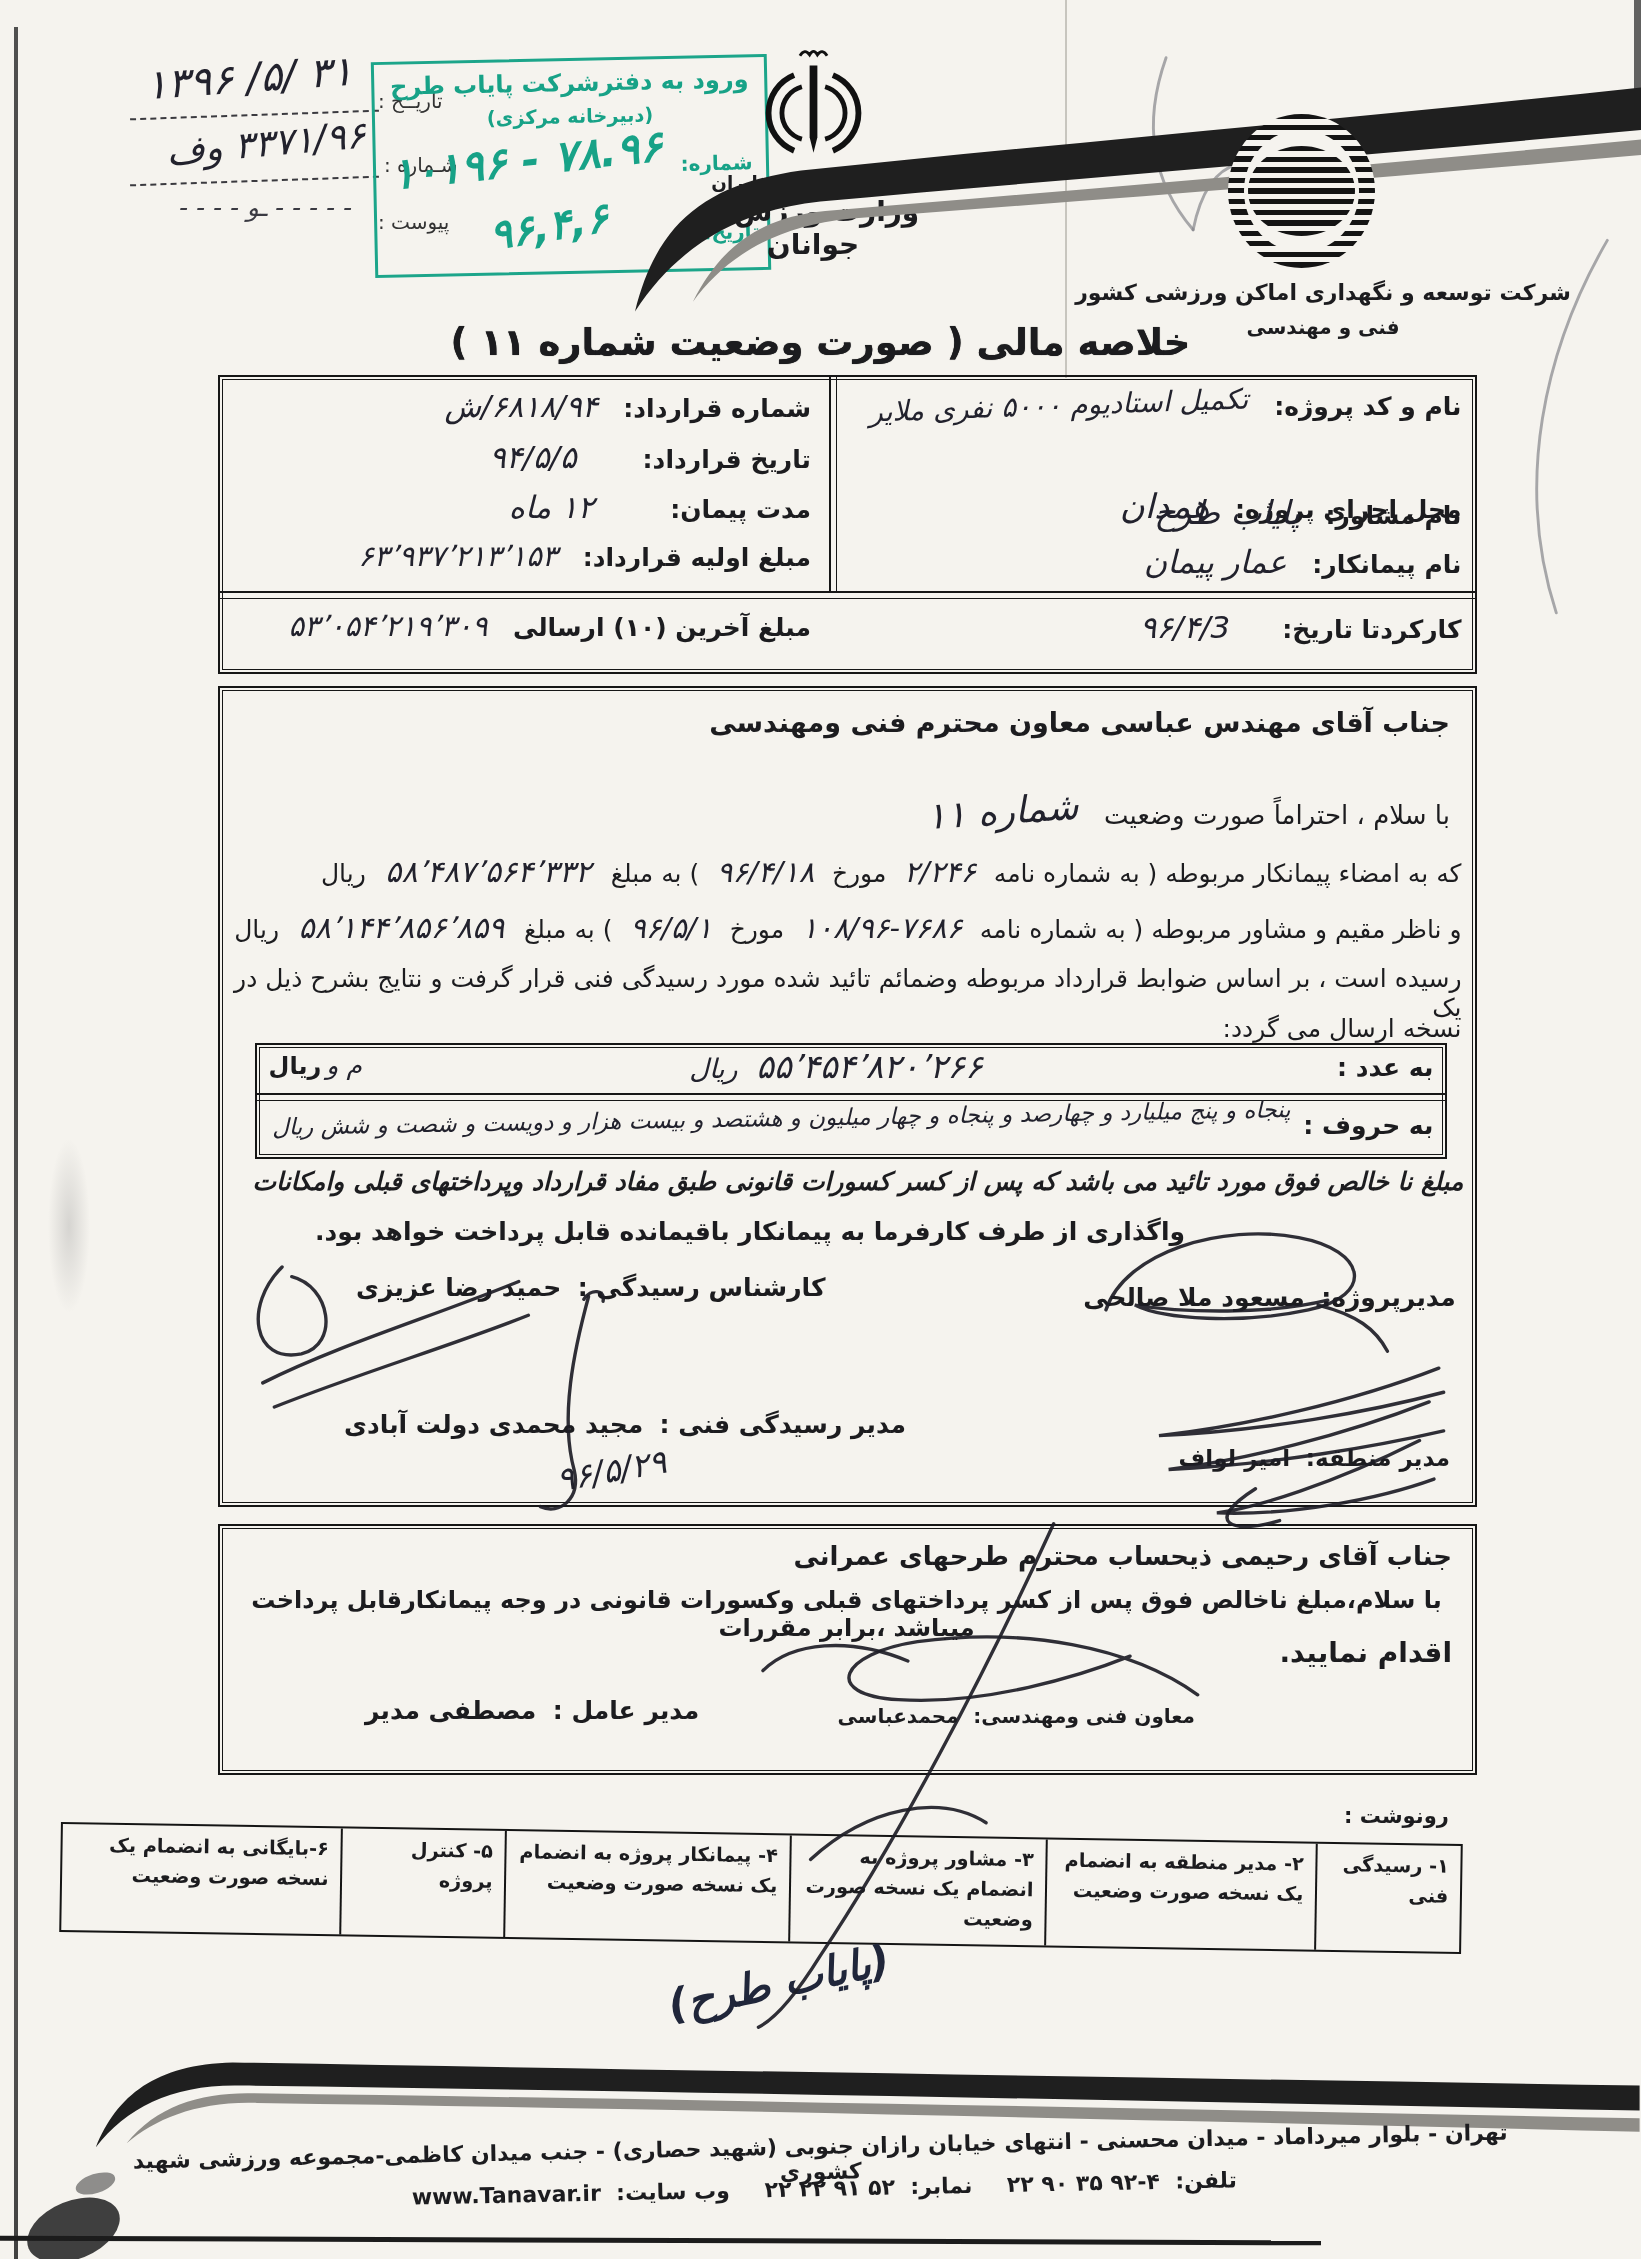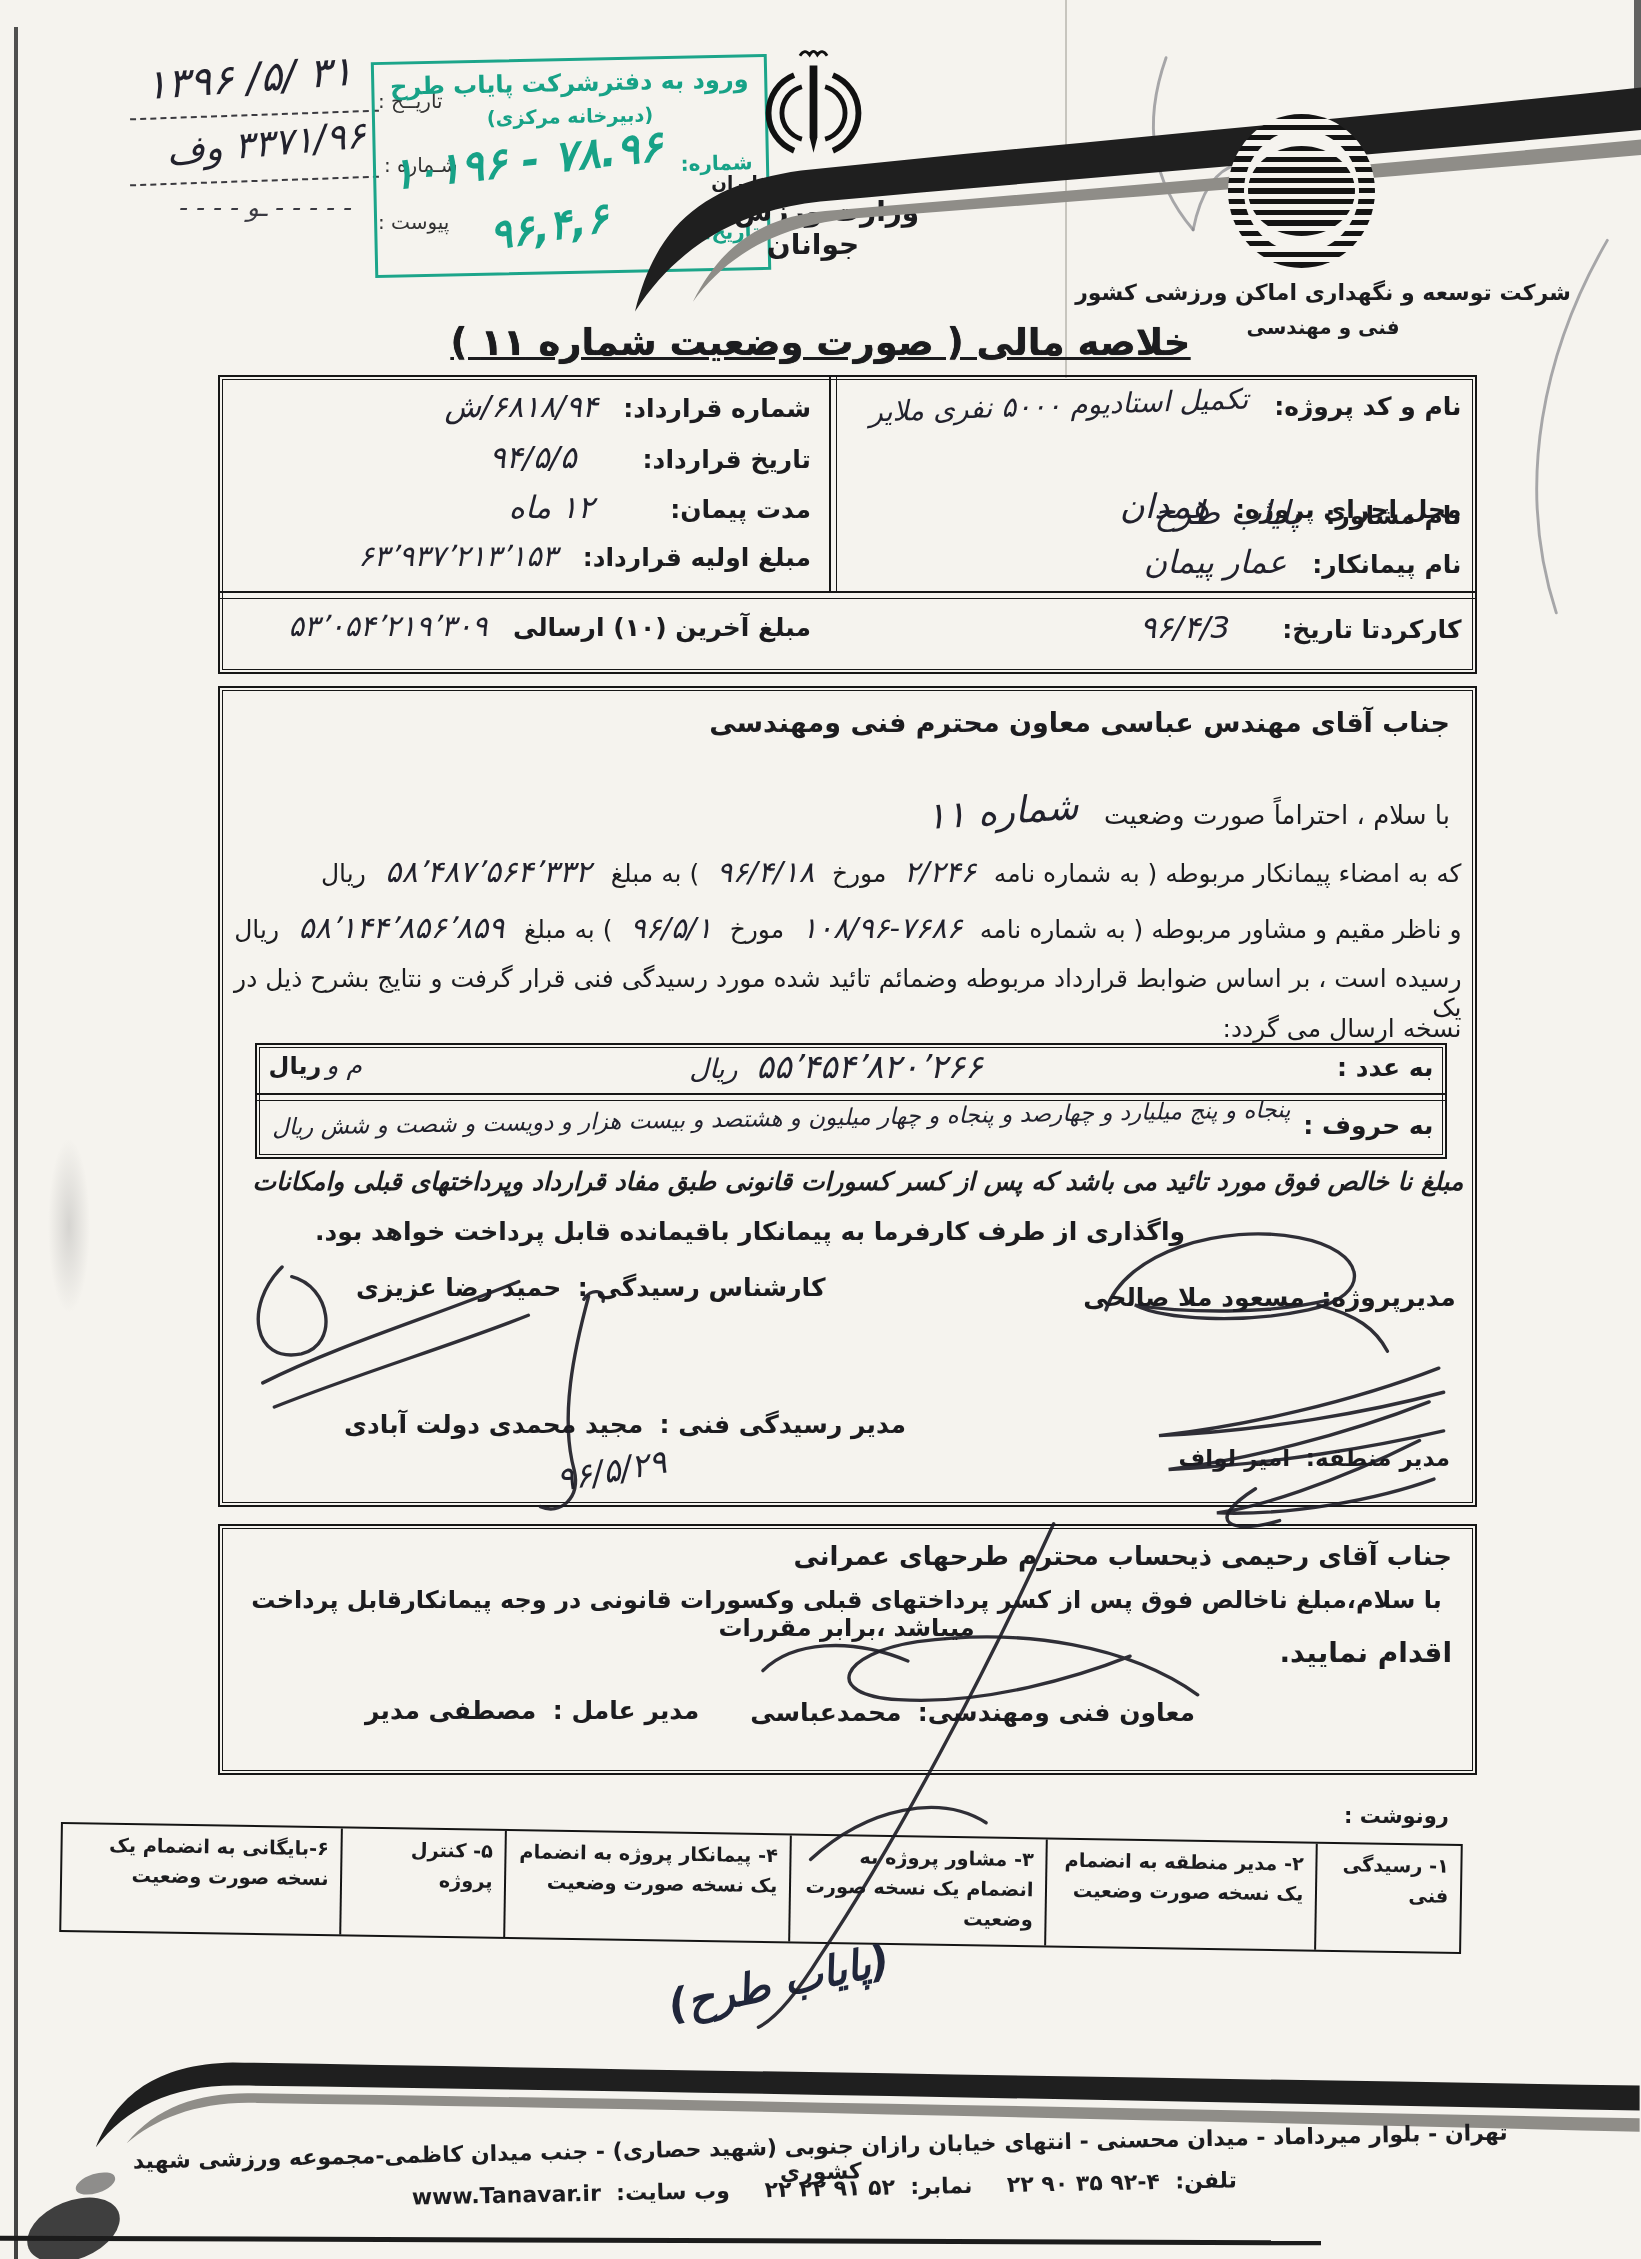--- a/index.html
+++ b/index.html
@@ -19,21 +19,21 @@
   .thinbox:after{content:"";position:absolute;inset:1.9px;border:1.4px solid #161616;pointer-events:none;}
   .dblv{position:absolute;width:4.8px;border-left:2.4px solid #161616;border-right:1.9px solid #161616;}
   .dblh{position:absolute;height:4.8px;border-top:2.4px solid #161616;border-bottom:1.9px solid #161616;}
   .dash{position:absolute;border-bottom:2.9px dashed #3a3a3f;height:0;}
   .copies{display:flex;border:2.4px solid #141414;}
   .copies>div{border-left:2.4px solid #141414;padding:5.8px 11.6px;font-weight:bold;font-size:19.3px;line-height:1.55;text-align:right;box-sizing:border-box;}
   .copies>div:last-child{border-left:none;}
   .sig path{fill:none;stroke:#1d1d26;stroke-width:3.5;stroke-linecap:round;opacity:.92;}
   .faded path{stroke:#85858a;stroke-width:3;opacity:.7;}
   .stamp{border:3.9px solid #1ca58a;}
-  .title{font-size:37px;font-weight:bold;text-shadow:0 0 0.7px #000;text-decoration:underline;}
+  .title{font-size:37px;font-weight:bold;text-shadow:0 0 0.7px #000;}
   .letter{font-size:25px;}
   .lbl{font-weight:bold;font-size:25px;}
   .noise1{background:radial-gradient(closest-side,#8d8d8d,transparent);}
 </style>
 </head>
 <body>
 
 <div class="page">
 
   <div class="abs" style="left:13.5px;top:27px;width:4.8px;height:2232px;background:linear-gradient(#333,#111 35%,#555 70%,#222);opacity:.85;"></div>
@@ -209,21 +209,21 @@
       <span>مدیر منطقه:</span>
       <span style="margin-inline-start:7.7px;">امیر لواف</span>
     </div>
     <div class="abs hand" style="left:336px;top:763px;font-size:33px;transform:rotate(-10deg);">۹۶/۵/۲۹</div>
   </div>
 
   <div class="abs dblbox" style="left:218px;top:1524px;width:1255px;height:247px;">
     <div class="abs b r" style="right:23px;top:15.4px;font-size:26px;">جناب آقای رحیمی ذیحساب محترم طرحهای عمرانی</div>
     <div class="abs b r" style="right:23px;top:60px;width:1211px;font-size:24px;text-align:center;">با سلام،مبلغ ناخالص فوق پس از کسر پرداختهای قبلی وکسورات قانونی در وجه پیمانکارقابل پرداخت میباشد ،برابر مقررات</div>
     <div class="abs b r" style="right:23px;top:110px;font-size:28px;">اقدام نمایید.</div>
-    <div class="abs b" style="right:280px;top:172px;font-size:25px;">
+    <div class="abs b" style="right:280px;top:178px;font-size:20px;">
       <span>معاون فنی ومهندسی:</span>
       <span style="margin-inline-start:7.7px;">محمدعباسی</span>
     </div>
     <div class="abs b" style="left:145px;top:170px;font-size:25px;">
       <span>مدیر عامل :</span>
       <span style="margin-inline-start:7.7px;">مصطفی مدیر</span>
     </div>
   </div>
 
   <div class="abs b" style="left:1344px;top:1804px;font-size:21px;letter-spacing:1px;">رونوشت :</div>

